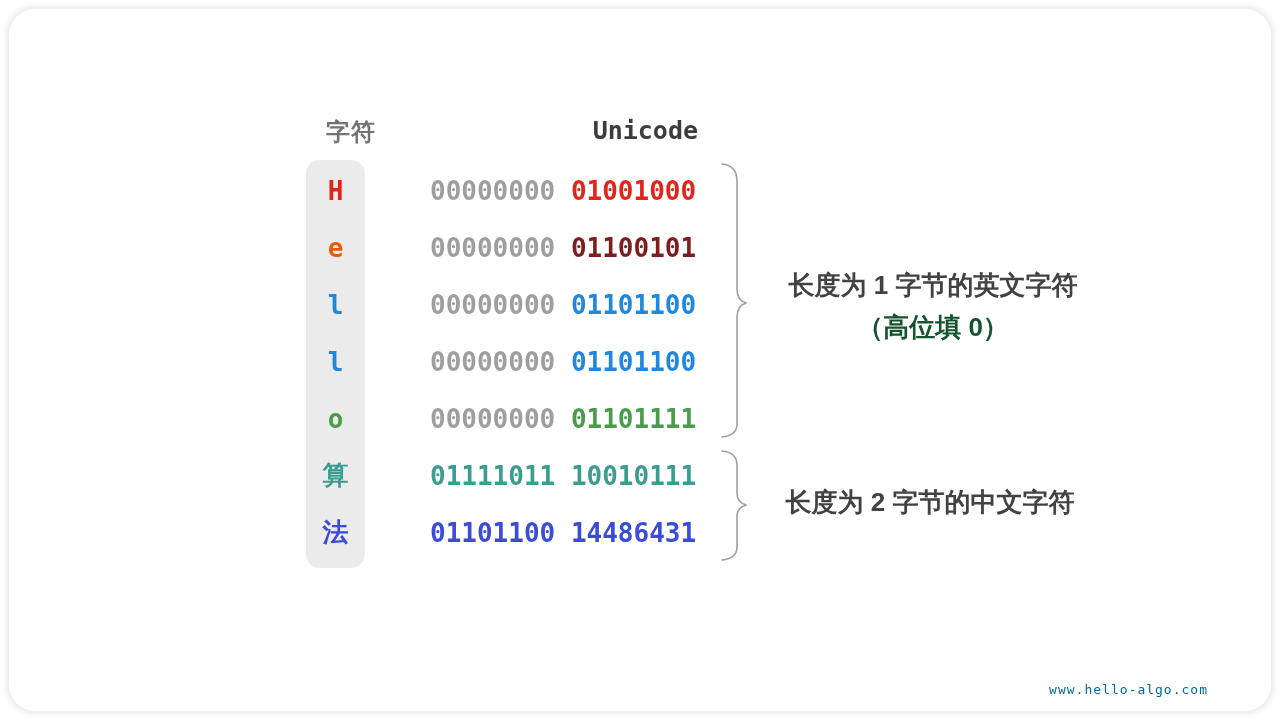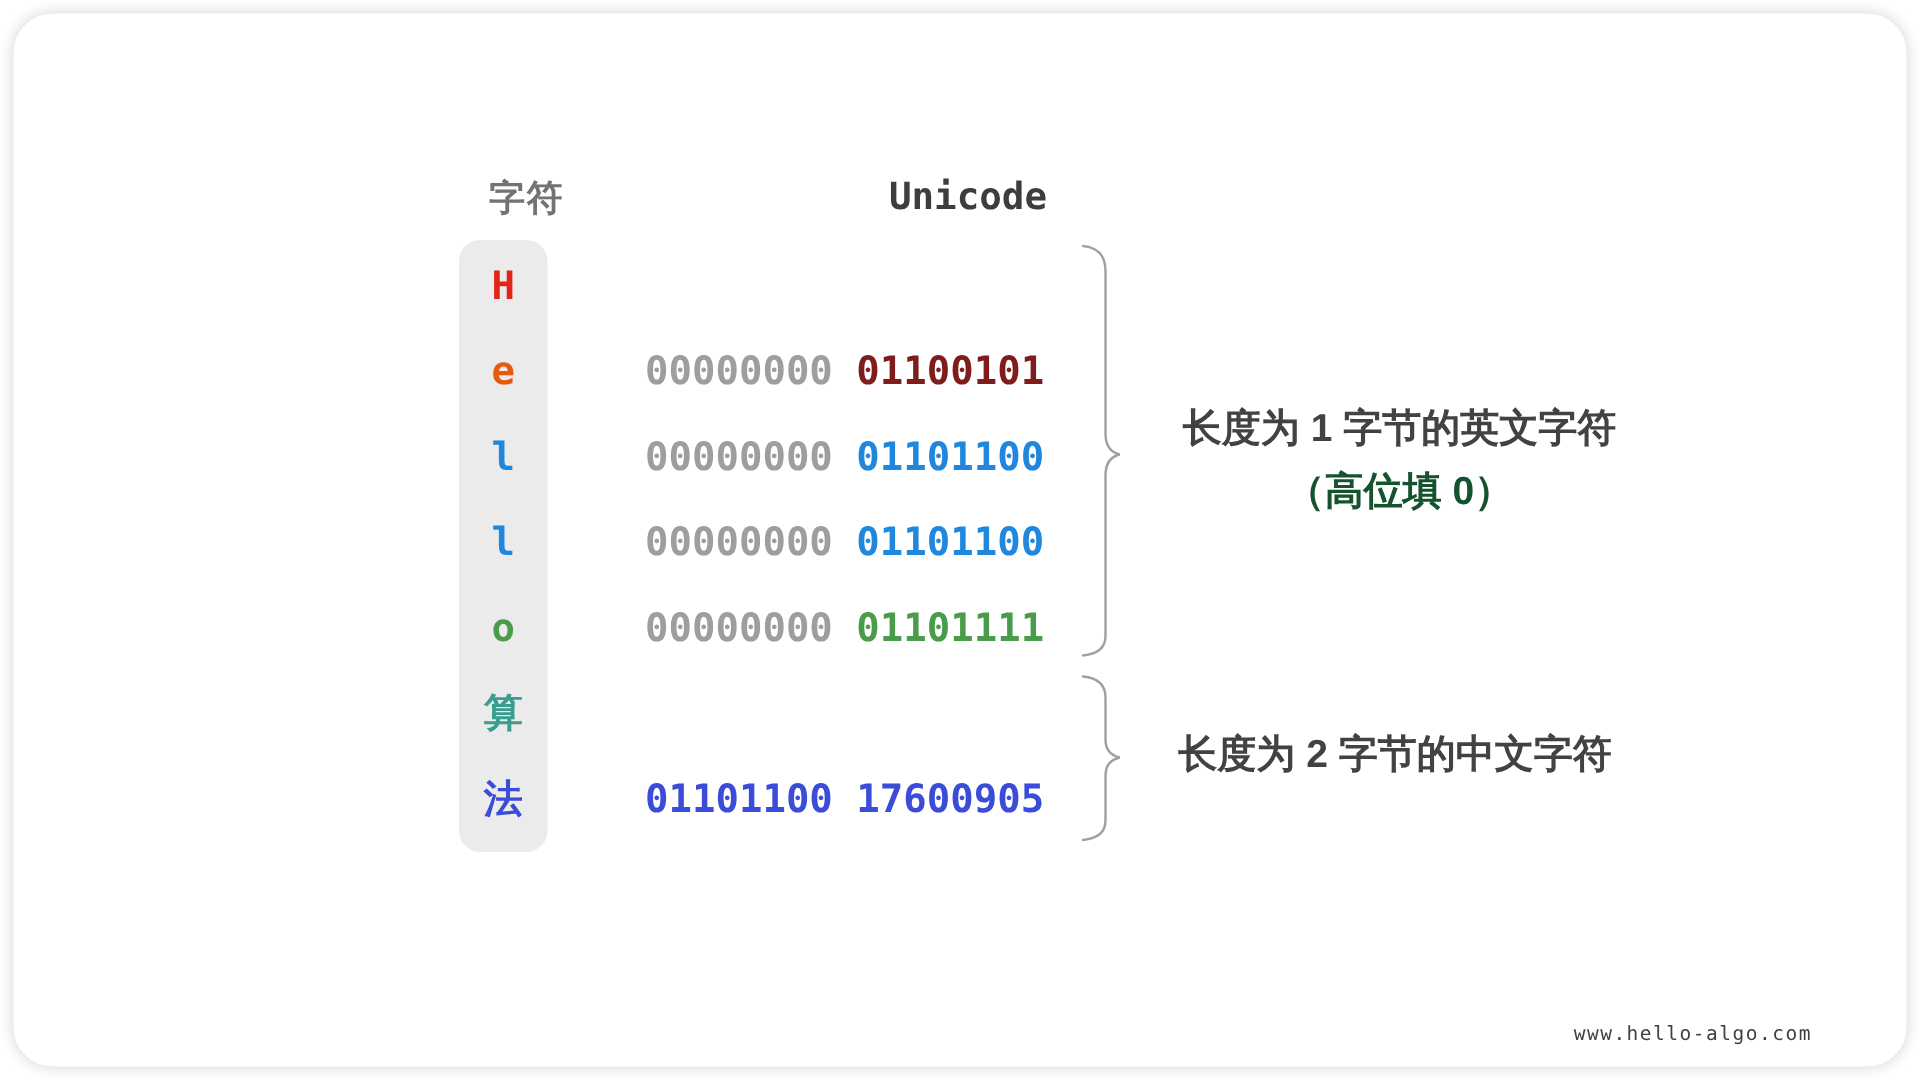--- a/index.html
+++ b/index.html
@@ -73,60 +73,62 @@
     margin-top: 16px;
     color: #14532d;
   }
   .anno-english { left: 758px; top: 272px; }
   .anno-chinese { left: 755px; top: 489px; }
 
   .watermark {
     position: absolute;
     right: 72px; bottom: 23px;
     font: 400 13px "DejaVu Sans Mono", monospace;
-    color: #404040;
+    color: #0369a1;
     letter-spacing: 1px;
   }
 </style>
 </head>
 <body>
 
 <div class="card"></div>
 
 <div class="hdr-char">字符</div>
 <div class="hdr-unicode">Unicode</div>
 
 <div class="char-strip"></div>
 
 <div class="rows" id="rows">
     <div class="row">
       <span class="char" style="color: rgb(225, 37, 27);">H</span>
+      <span class="bin"><span style="color: rgb(158, 158, 158);">00000000</span> <span style="color: rgb(225, 37, 27);">01001000</span></span>
     </div>
     <div class="row">
       <span class="char" style="color: rgb(232, 89, 12);">e</span>
       <span class="bin"><span style="color: rgb(158, 158, 158);">00000000</span> <span style="color: #7f1d1d;">01100101</span></span>
     </div>
     <div class="row">
       <span class="char" style="color: rgb(31, 135, 221);">l</span>
       <span class="bin"><span style="color: rgb(158, 158, 158);">00000000</span> <span style="color: rgb(31, 135, 221);">01101100</span></span>
     </div>
     <div class="row">
       <span class="char" style="color: rgb(31, 135, 221);">l</span>
       <span class="bin"><span style="color: rgb(158, 158, 158);">00000000</span> <span style="color: rgb(31, 135, 221);">01101100</span></span>
     </div>
     <div class="row">
       <span class="char" style="color: rgb(74, 156, 74);">o</span>
       <span class="bin"><span style="color: rgb(158, 158, 158);">00000000</span> <span style="color: rgb(74, 156, 74);">01101111</span></span>
     </div>
     <div class="row">
       <span class="char" style="color: rgb(57, 158, 143);">算</span>
+      <span class="bin"><span style="color: rgb(57, 158, 143);">01111011</span> <span style="color: rgb(57, 158, 143);">10010111</span></span>
     </div>
     <div class="row">
       <span class="char" style="color: rgb(58, 76, 216);">法</span>
-      <span class="bin"><span style="color: rgb(58, 76, 216);">01101100</span> <span style="color: rgb(58, 76, 216);">17600905</span></span>
+      <span class="bin"><span style="color: rgb(58, 76, 216);">01101100</span> <span style="color: rgb(58, 76, 216);">14486431</span></span>
     </div>
   </div>
 
 <svg class="braces-svg" width="1280" height="720" viewBox="0 0 1280 720">
   <path d="M 722 164 C 732 165 737 170 737 181 L 737 289 C 737 297 740 301.5 746.5 303 C 740 304.5 737 309 737 317 L 737 424 C 737 432 732 436 722 437" fill="none" stroke="#a0a0a0" stroke-width="1.6" stroke-linecap="round"></path>
   <path d="M 722 451 C 732 452 737 457 737 465 L 737 493 C 737 499.5 740 503.5 746.5 505 C 740 506.5 737 510.5 737 517 L 737 547 C 737 555 732 559 722 560" fill="none" stroke="#a0a0a0" stroke-width="1.6" stroke-linecap="round"></path>
 </svg>
 
 <div class="annotation anno-english">
   <span class="line1">长度为 1 字节的英文字符</span>

